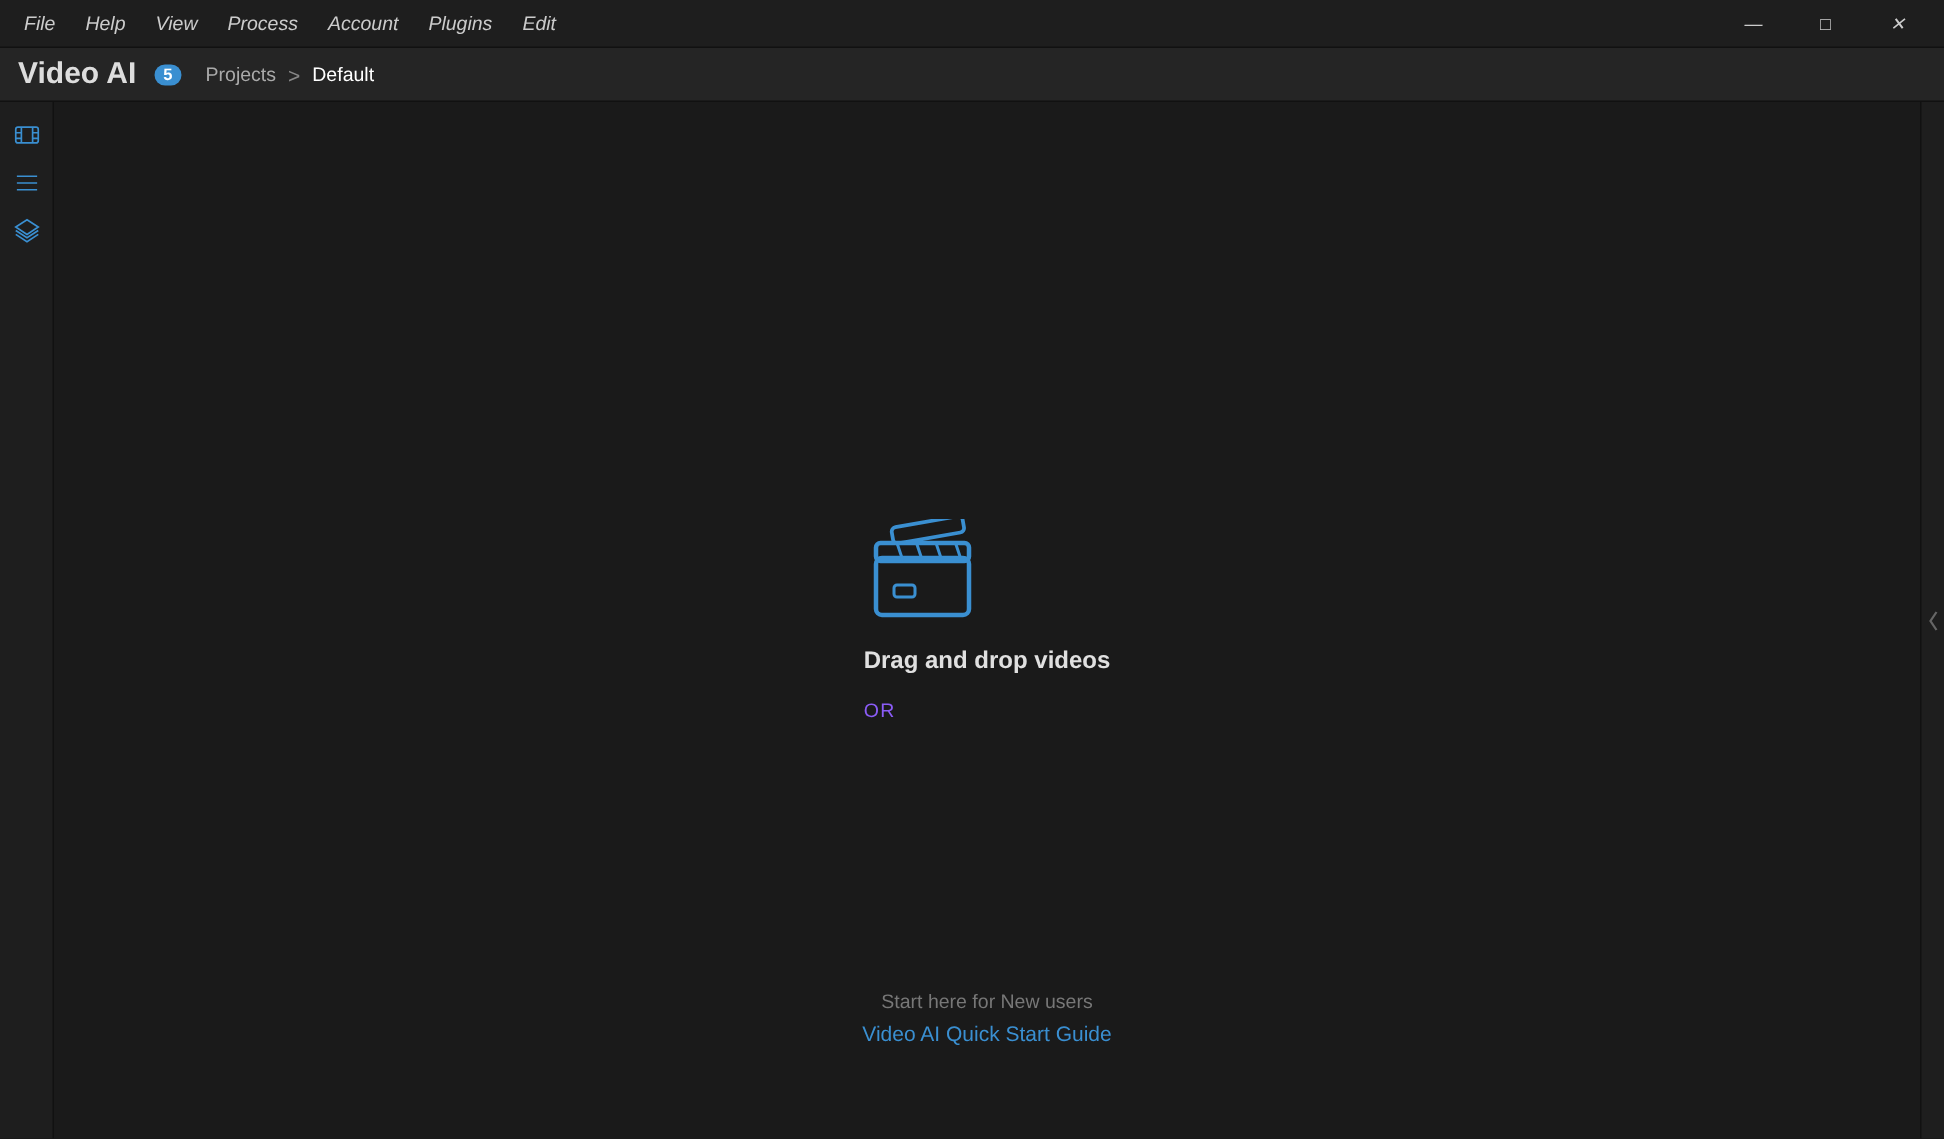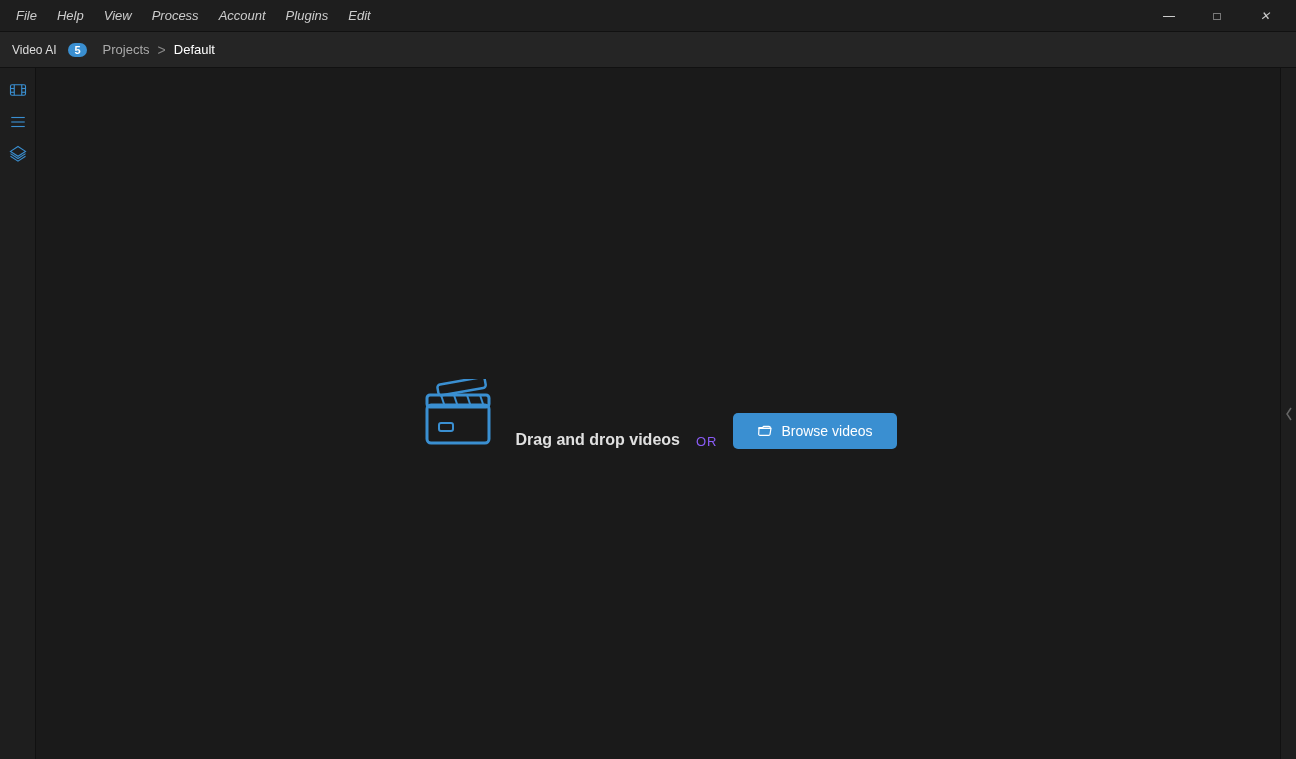--- a/index.html
+++ b/index.html
@@ -61,23 +61,23 @@
       display: flex;
       align-items: center;
       background: #252525;
       height: 36px;
       padding: 0 12px;
       border-bottom: 1px solid #111;
       gap: 8px;
     }
 
     .app-title {
-      font-size: 12px;
+      font-size: 20px;
       color: #ddd;
-      font-weight: 400;
+      font-weight: 700;
       margin-right: 4px;
     }
 
     .app-badge {
       background: #3a8fd1;
       color: #fff;
       font-size: 11px;
       border-radius: 10px;
       padding: 1px 6px;
       font-weight: bold;
@@ -162,22 +162,22 @@
       background: #1a1a1a;
       display: flex;
       flex-direction: column;
       align-items: center;
       justify-content: center;
       position: relative;
     }
 
     .drop-zone {
       display: flex;
-      flex-direction: row;
-      align-items: flex-end;
+      flex-direction: column;
+      align-items: flex-start;
       gap: 16px;
     }
 
     
     .clapper-icon {
       width: 80px;
       height: 70px;
     }
 
     .drag-text {
@@ -311,29 +311,26 @@
         <line x1="35" y1="16" x2="39" y2="28" stroke="#3a8fd1" stroke-width="2"></line>
         <line x1="48" y1="16" x2="52" y2="28" stroke="#3a8fd1" stroke-width="2"></line>
         <line x1="61" y1="16" x2="65" y2="28" stroke="#3a8fd1" stroke-width="2"></line>
 
         <rect x="20" y="44" width="14" height="8" rx="2" stroke="#3a8fd1" stroke-width="2"></rect>
       </svg>
 
       <div class="drag-text">Drag and drop videos</div>
       <div class="or-text">OR</div>
 
-      <button class="browse-btn">
-        <svg viewBox="0 0 24 24">
-          <path d="M3 7h5l2-2h8a2 2 0 0 1 2 2v1H3V7z"></path>
-          <path d="M3 8h18l-1.5 9a2 2 0 0 1-2 1.5H4.5a2 2 0 0 1-2-1.5L3 8z"></path>
-        </svg>
-        <span>Browse videos</span>
-      </button>
-    </div>
-
+    </div>
+
+    <div class="quick-start-section">
+      <div class="quick-start-label">Start here for New users</div>
+      <a class="quick-start-link" href="#">Video AI Quick Start Guide</a>
+    </div>
   </div>
 
   <div class="right-panel-toggle">
     <svg viewBox="0 0 10 20">
       <polyline points="7,4 3,10 7,16" stroke="#666" stroke-width="1.5" fill="none"></polyline>
     </svg>
   </div>
 
 </div>
 

